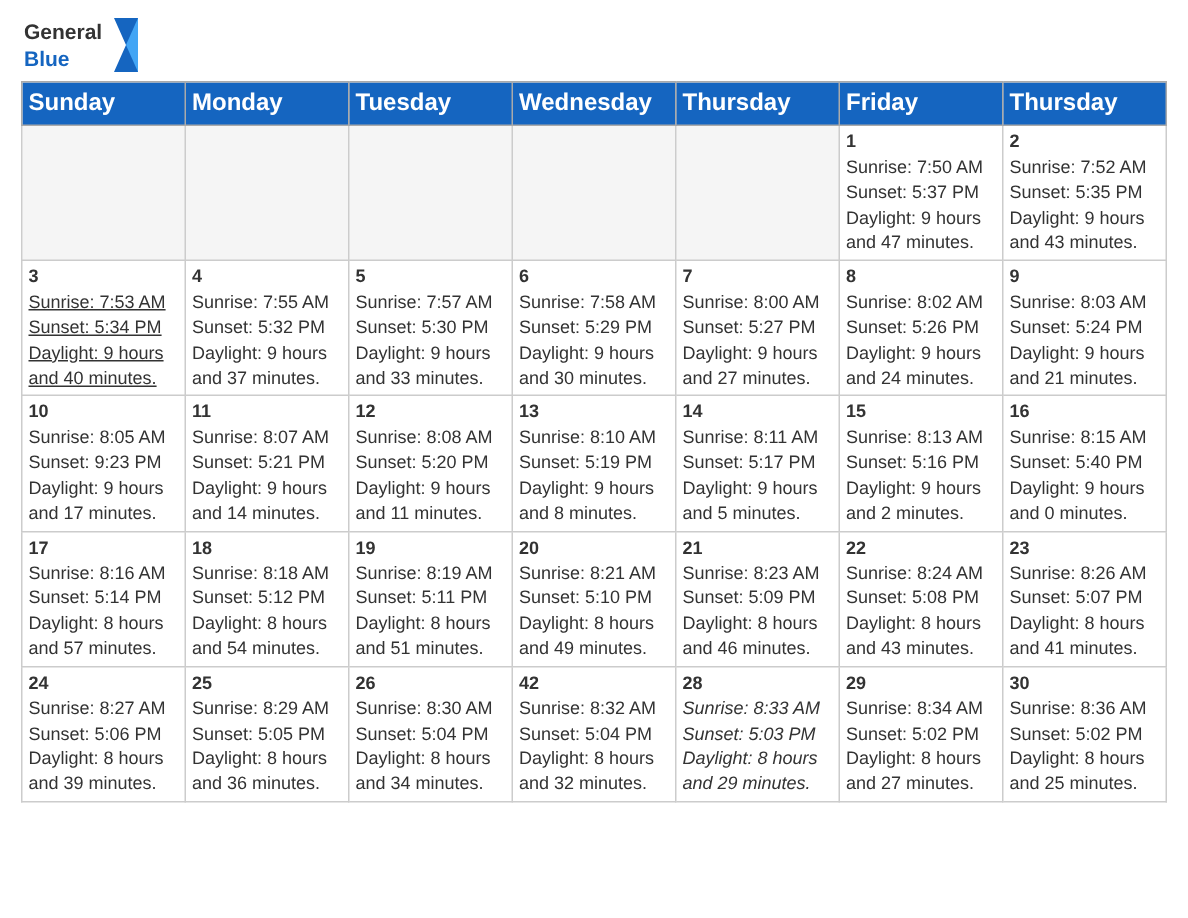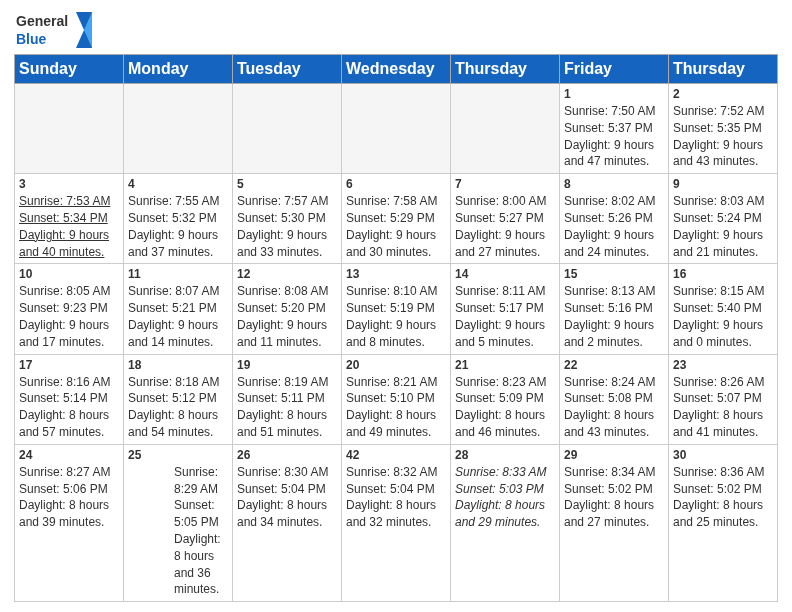--- a/index.html
+++ b/index.html
@@ -287,21 +287,21 @@
         <tr>
           <td>
             <div class="day-number">24</div>
             <div class="day-info" style="white-space: pre-line;">Sunrise: 8:27 AM
 Sunset: 5:06 PM
 Daylight: 8 hours
 and 39 minutes.</div>
           </td>
           <td>
             <div class="day-number">25</div>
-            <div class="day-info" style="white-space: pre-line; margin-left: 46px;">Sunrise: 8:29 AM
+            <div class="day-info" style="white-space: pre-line;">Sunrise: 8:29 AM
 Sunset: 5:05 PM
 Daylight: 8 hours
 and 36 minutes.</div>
           </td>
           <td>
             <div class="day-number">26</div>
             <div class="day-info" style="white-space: pre-line;">Sunrise: 8:30 AM
 Sunset: 5:04 PM
 Daylight: 8 hours
 and 34 minutes.</div>

